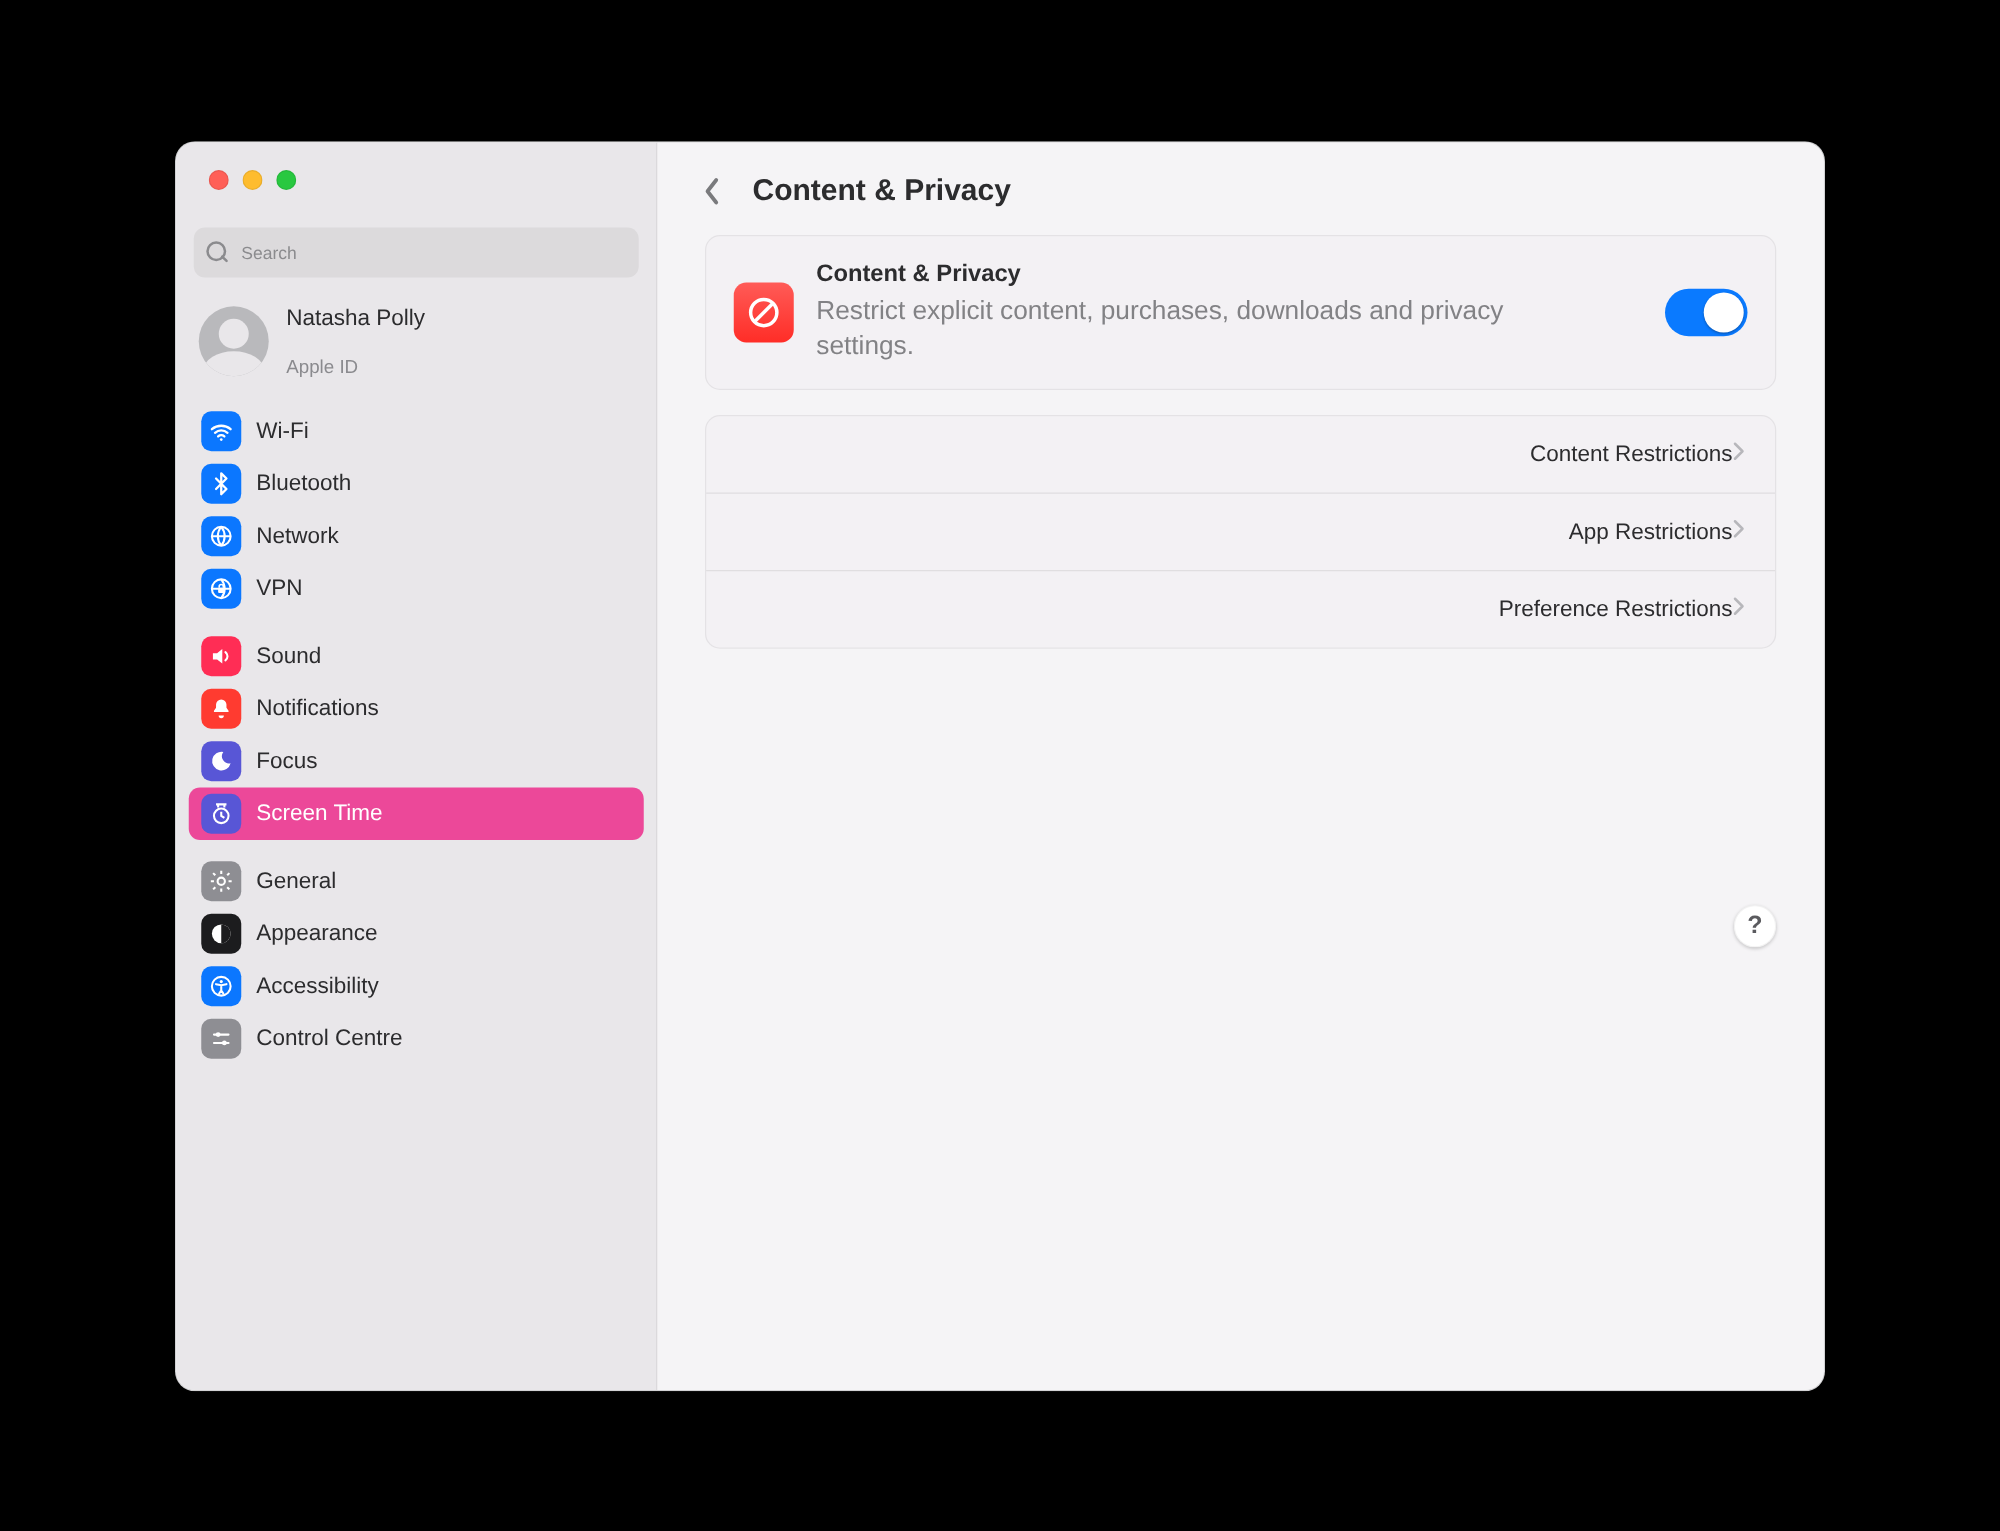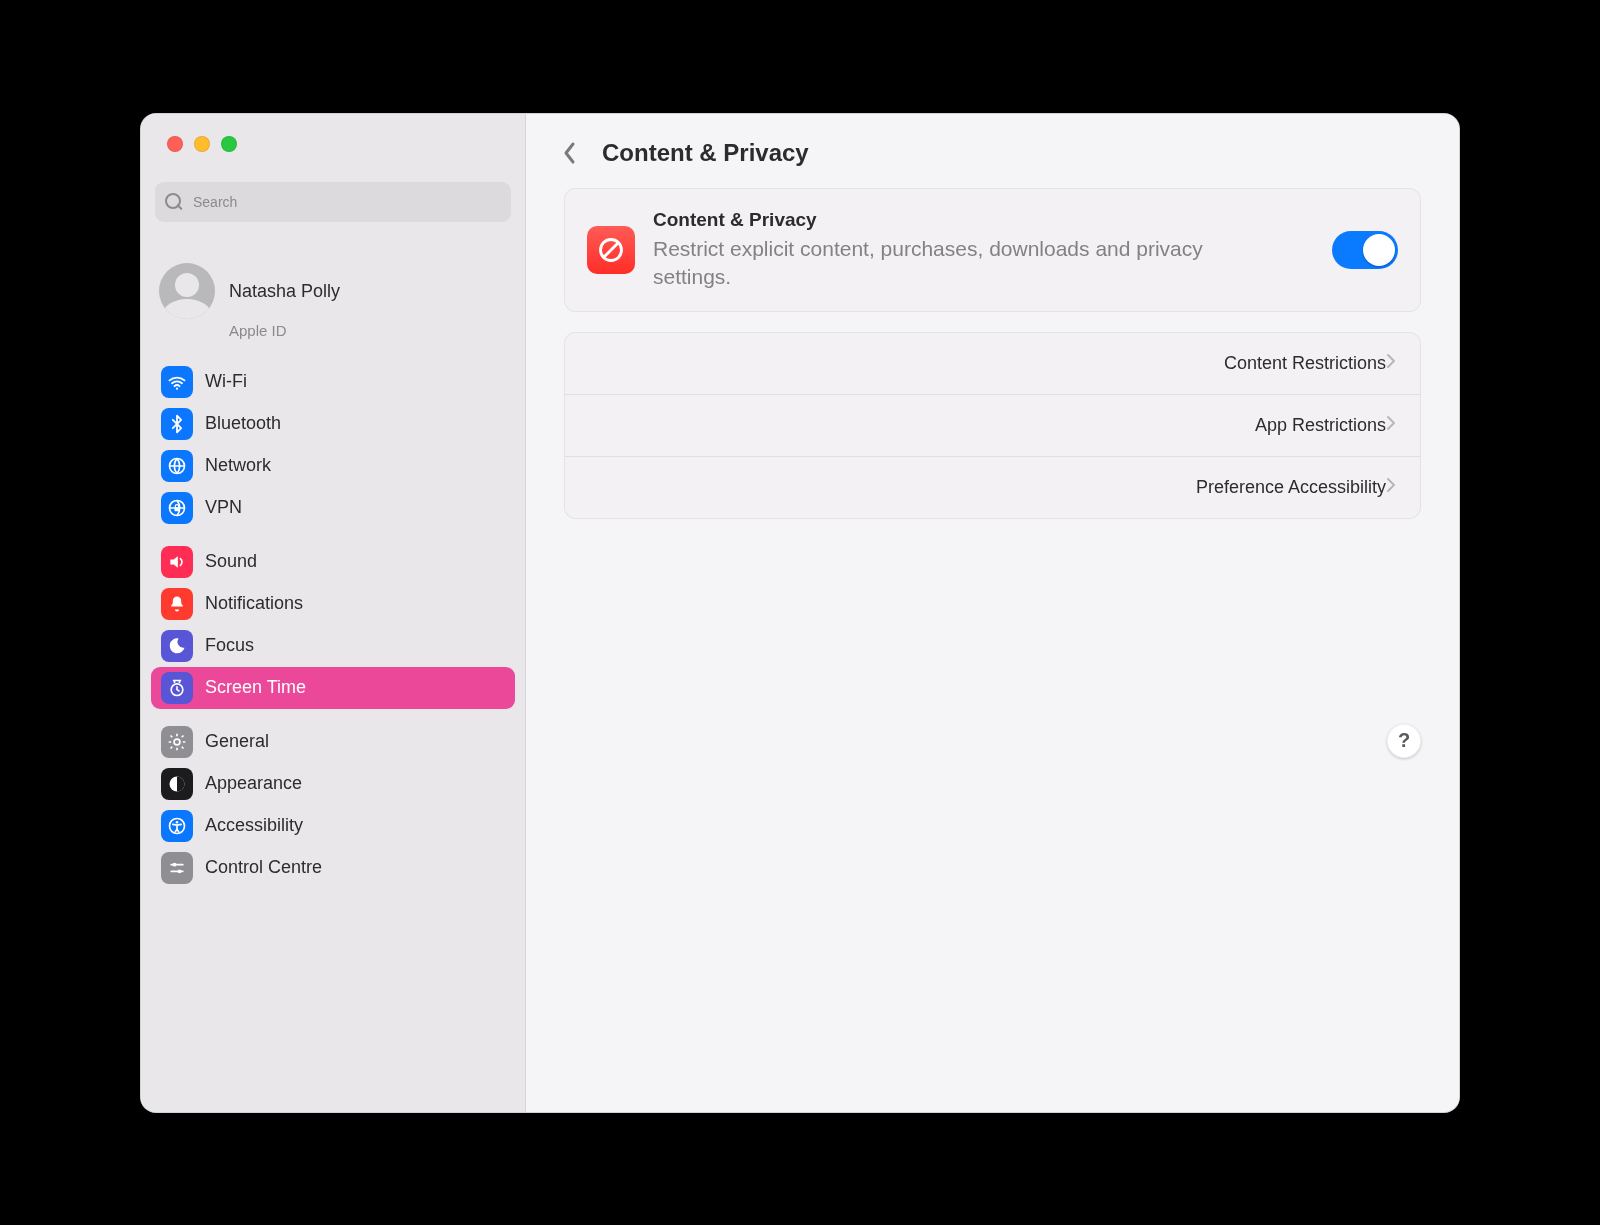--- a/index.html
+++ b/index.html
@@ -87,21 +87,21 @@
     position: relative; overflow: hidden;
   }
   .avatar::before {
     content: ""; width: 24px; height: 24px; border-radius: 50%;
     background: #e9e7ea; position: absolute; top: 10px;
   }
   .avatar::after {
     content: ""; width: 48px; height: 30px; border-radius: 50% 50% 0 0;
     background: #e9e7ea; position: absolute; top: 36px;
   }
-  .acct-name { font-size: 18px; color: #2c2c2e; margin-top: 37px; }
+  .acct-name { font-size: 18px; color: #2c2c2e; }
   .acct-sub  { font-size: 15px; color: #8a8a8e; margin-top: 20px; }
 
   .nav {
     padding: 0 10px; overflow: hidden;
   }
   .group { padding: 6px 0; }
   .nav-item {
     display: flex; align-items: center; gap: 12px;
     height: 42px;
     padding: 0 10px;
@@ -403,21 +403,21 @@
             </div>
             <div class="row">
               <span>App Restrictions</span>
               <span class="chev">
                 <svg viewBox="0 0 10 16" fill="none" stroke="currentColor" stroke-width="2" stroke-linecap="round" stroke-linejoin="round">
                     <path d="M2 2l6 6-6 6"></path>
                   </svg>
               </span>
             </div>
             <div class="row">
-              <span>Preference Accessibility</span>
+              <span>Preference Restrictions</span>
               <span class="chev">
                 <svg viewBox="0 0 10 16" fill="none" stroke="currentColor" stroke-width="2" stroke-linecap="round" stroke-linejoin="round">
                     <path d="M2 2l6 6-6 6"></path>
                   </svg>
               </span>
             </div>
           </div>
         </div>
 
         <div class="help">

